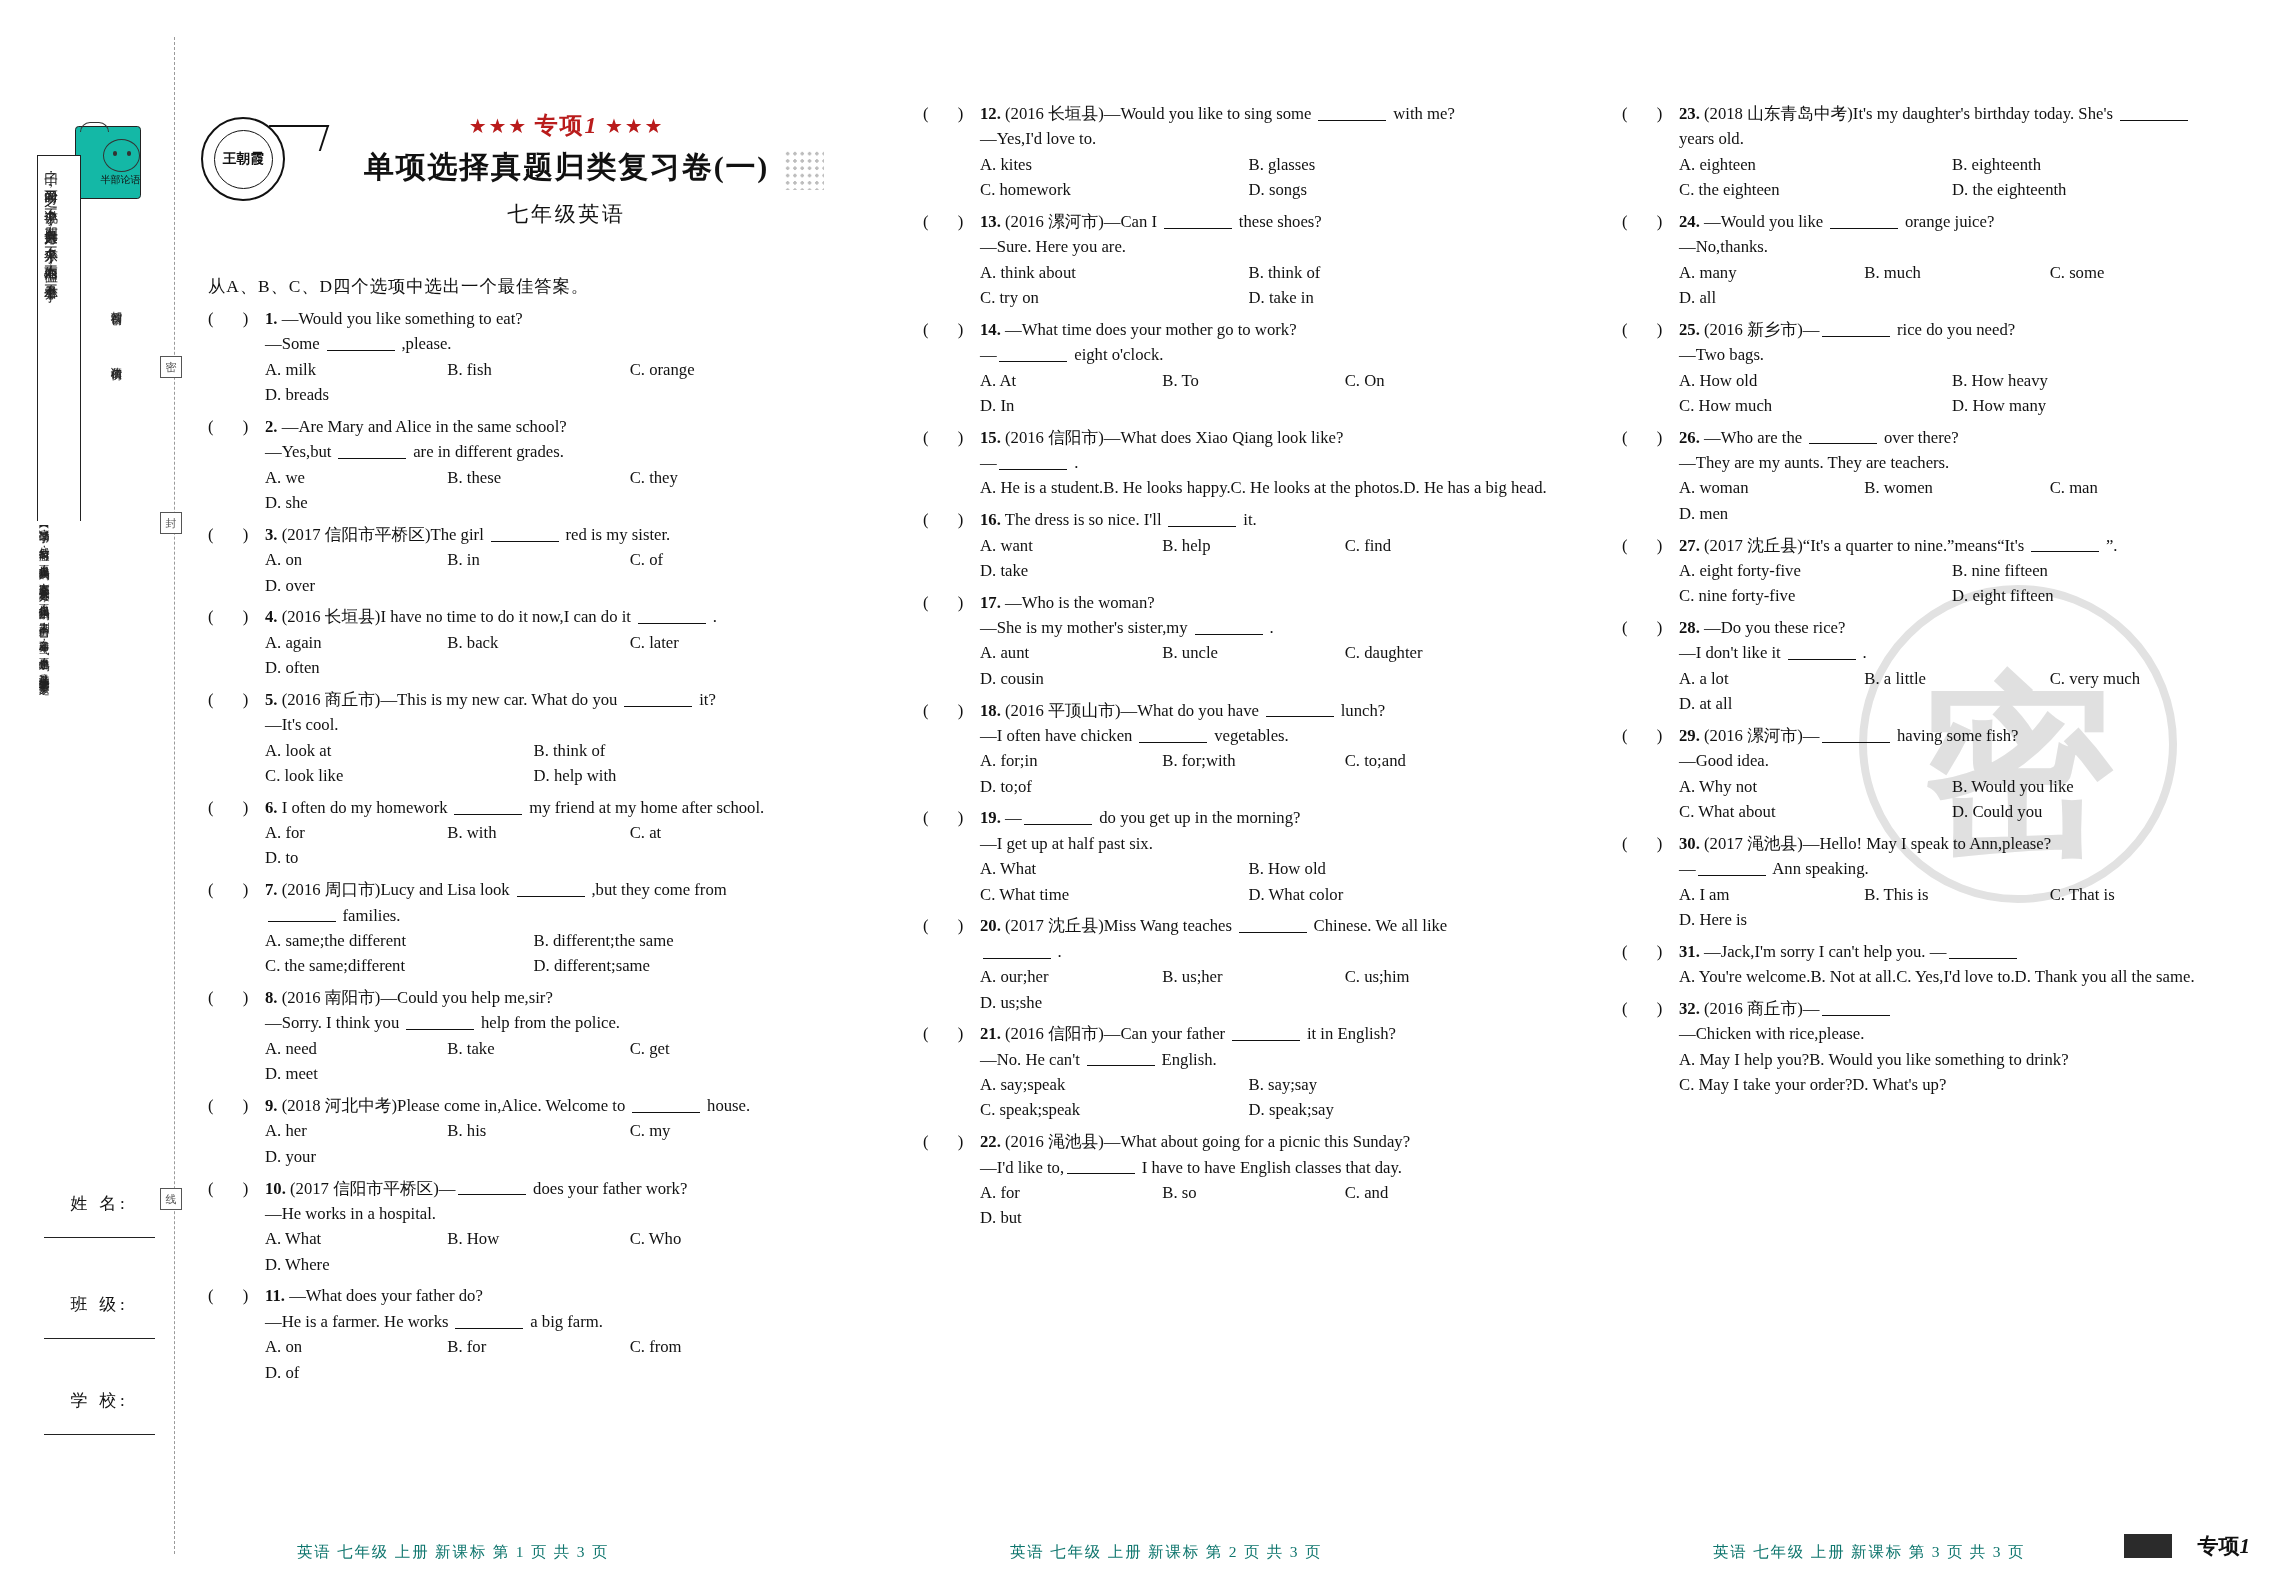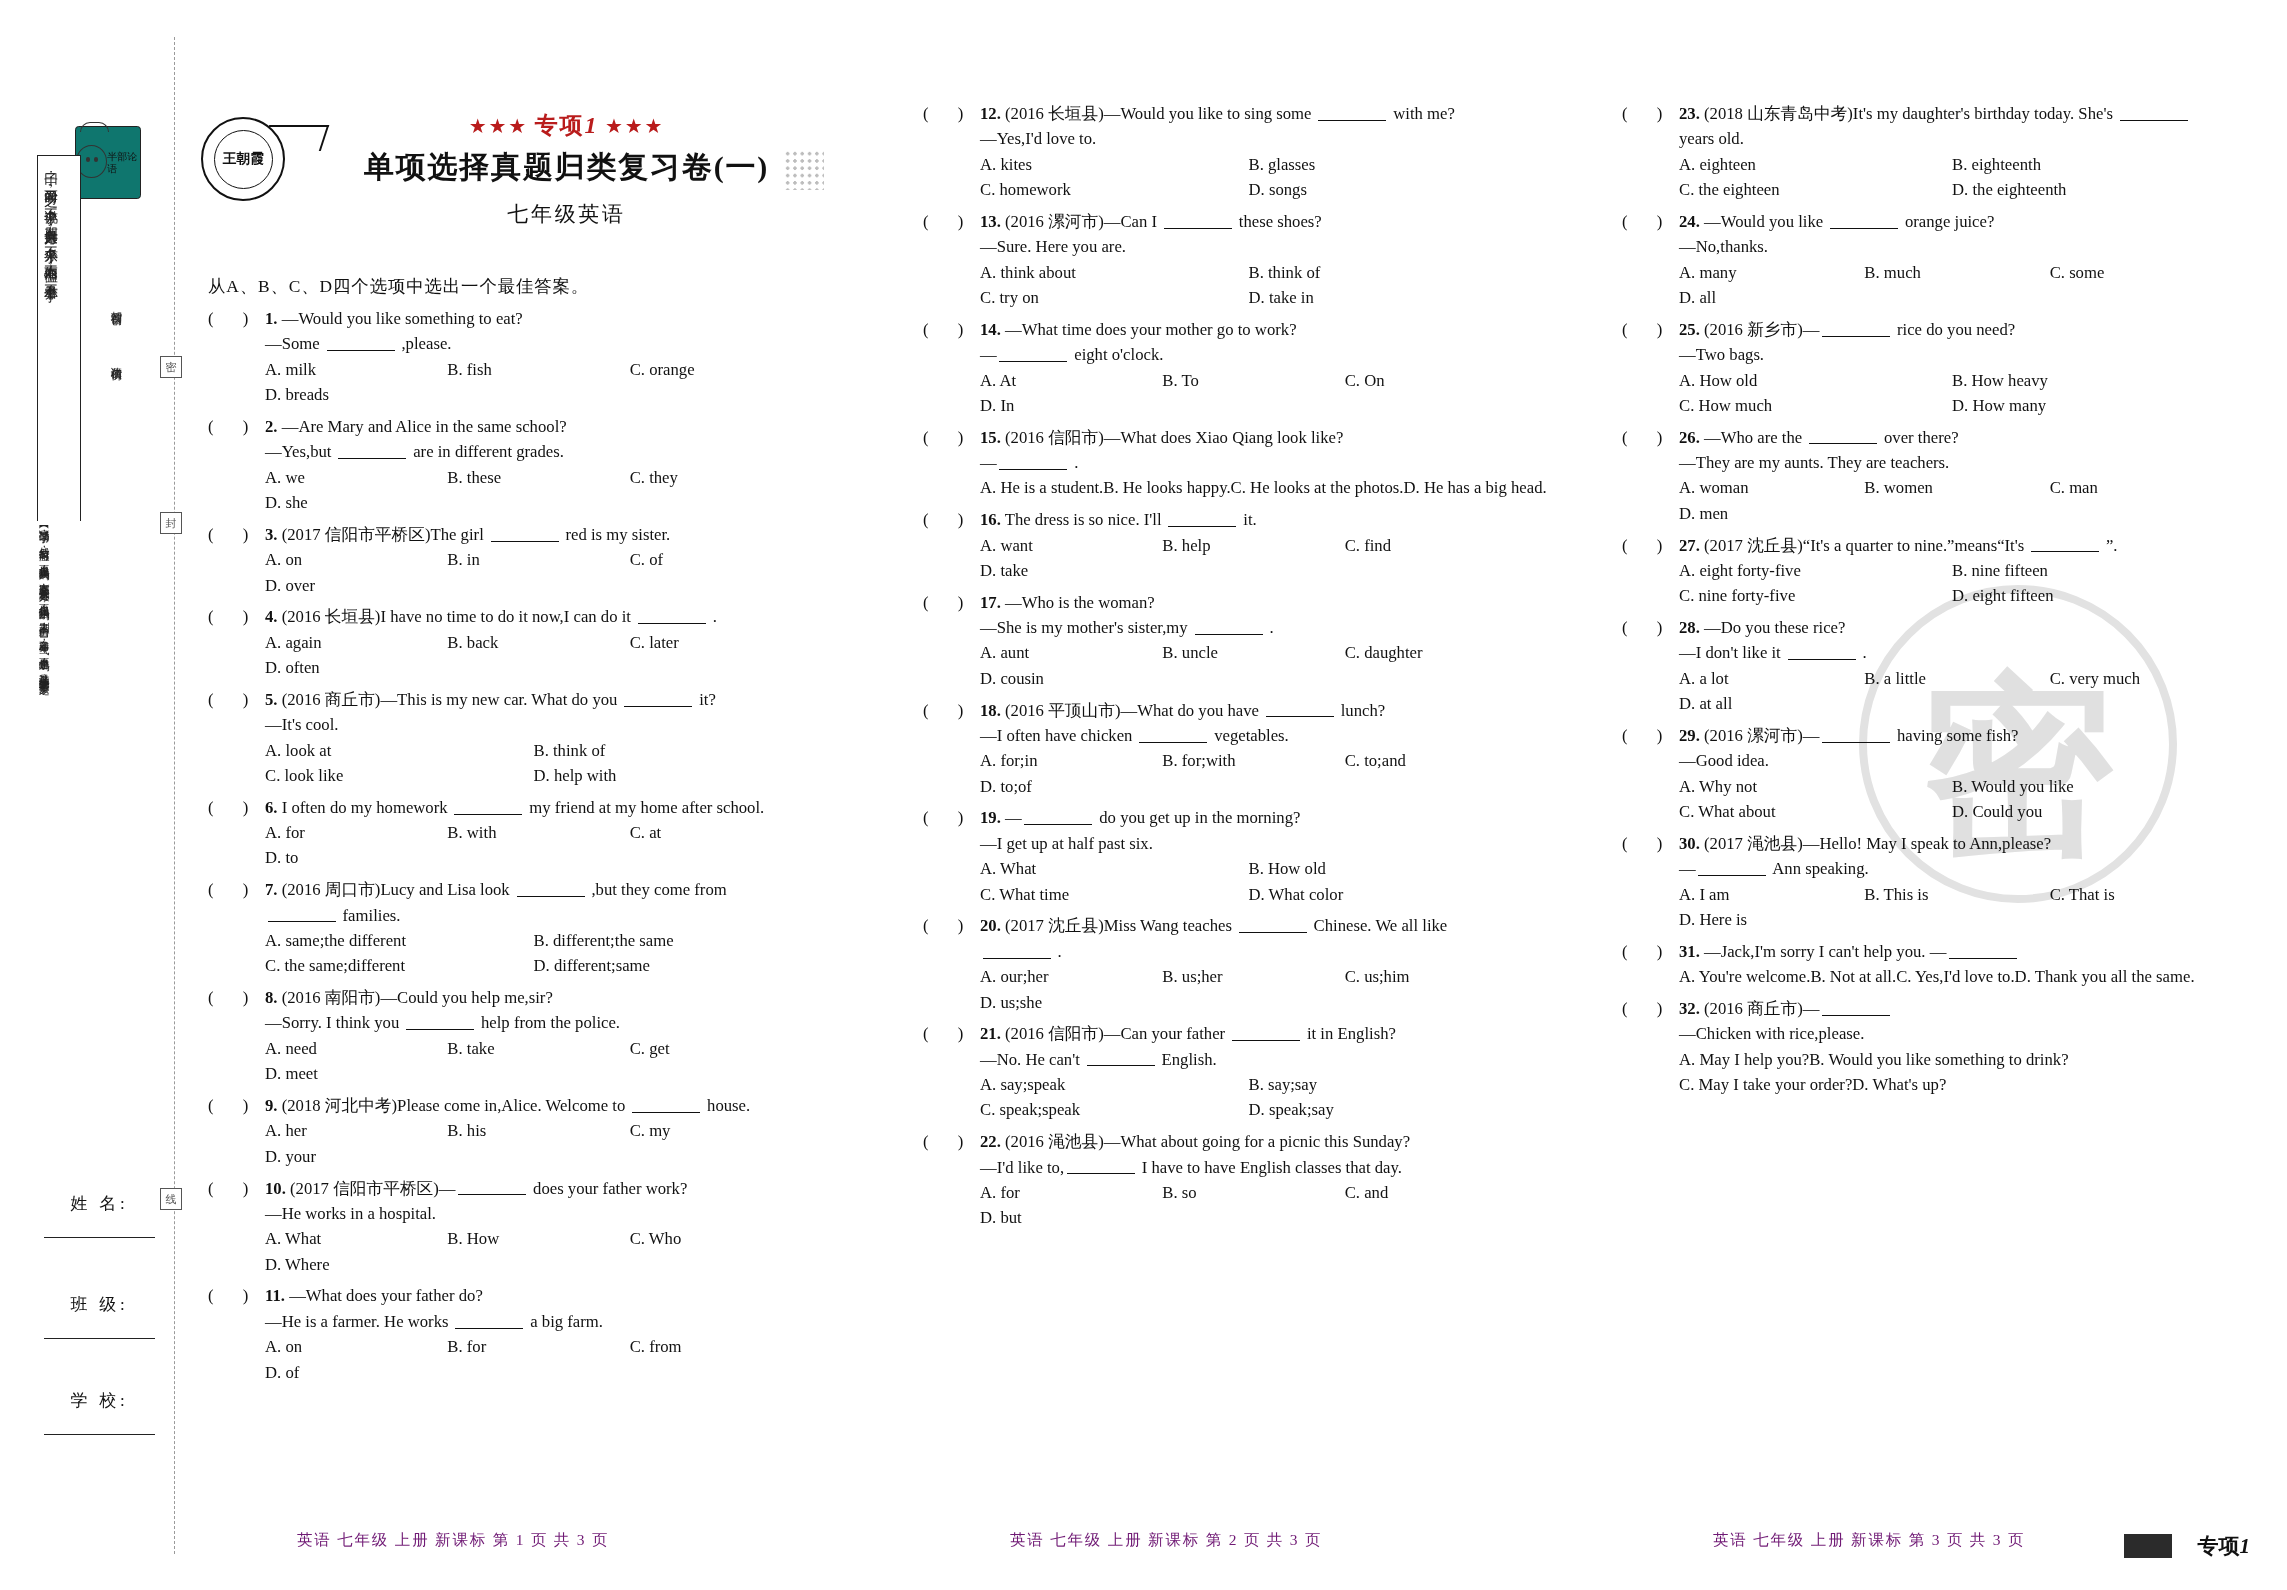--- a/index.html
+++ b/index.html
@@ -19,22 +19,22 @@
     position:absolute; left:174px; top:37px; bottom:37px; width:0;
     border-left:1.8px dashed #9a9a9a;
   }
   
   .leftband{
     position:absolute; left:27.4px; top:55px; width:132px; height:1087px;
   }
   .stamp{
     position:absolute; left:48px; top:71px; width:64px; height:71px;
     border:1.8px solid #222; border-radius:3.7px;
-    display:flex; flex-direction:row; align-items:center; justify-content:center;
-    font-size:12px; line-height:1.15; background:#0f766e;
+    display:flex; flex-direction:column; align-items:flex-end; justify-content:center;
+    font-size:12px; line-height:1.15; background:#14b8a6;
   }
   .stamp .face{
     width:35px;height:31px;border-radius:50%;border:1.8px solid #333;position:relative;margin-bottom:1.8px;
   }
   .stamp .face:before{content:"";position:absolute;left:8.2px;top:11px;width:4.6px;height:4.6px;border-radius:50%;background:#333;}
   .stamp .face:after{content:"";position:absolute;right:8.2px;top:11px;width:4.6px;height:4.6px;border-radius:50%;background:#333;}
   .stamp .cap{position:absolute;left:3.7px;top:-5.5px;width:27.4px;height:9.1px;border:1.8px solid #333;border-bottom:none;border-radius:12.8px 12.8px 0 0;}
   .vbox{
     position:absolute;
     border:0.9px solid #222;
@@ -145,21 +145,21 @@
   }
   .wm-circle{
     right:110px;top:585px;width:302px;height:302px;border:8.2px solid #e2e2e2;border-radius:50%;
   }
   .wm-char{
     right:174px;top:640px;font-size:192px;font-weight:bold;color:#e0e0e0;
     font-family:"Liberation Serif", serif;
   }
   
   .footer{
-    position:absolute;bottom:40px;font-size:15.5px;letter-spacing:1.8px;color:#701a75;
+    position:absolute;bottom:28px;font-size:15.5px;letter-spacing:1.8px;color:#0f766e;
   }
   .f1{left:297px;}
   .f2{left:1010px;}
   .f3{left:1713px;}
   .cornertag{
     position:absolute;right:37px;bottom:31px;
     display:flex;align-items:center;gap:5.5px;
   }
   .cornertag .bar{width:48px;height:24px;background:#2b2b2b;}
   .cornertag .lbl{font-size:21px;font-weight:bold;margin-left:20px;}

